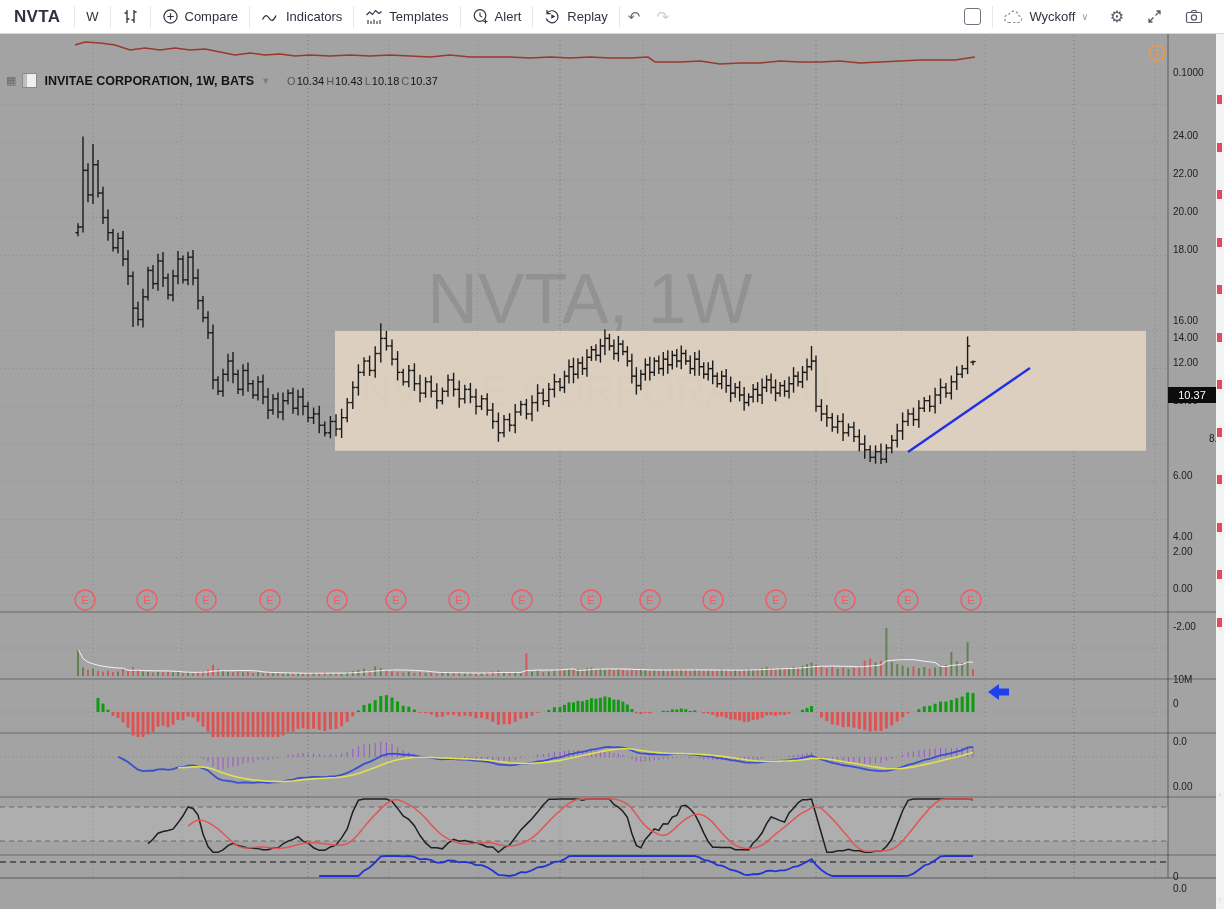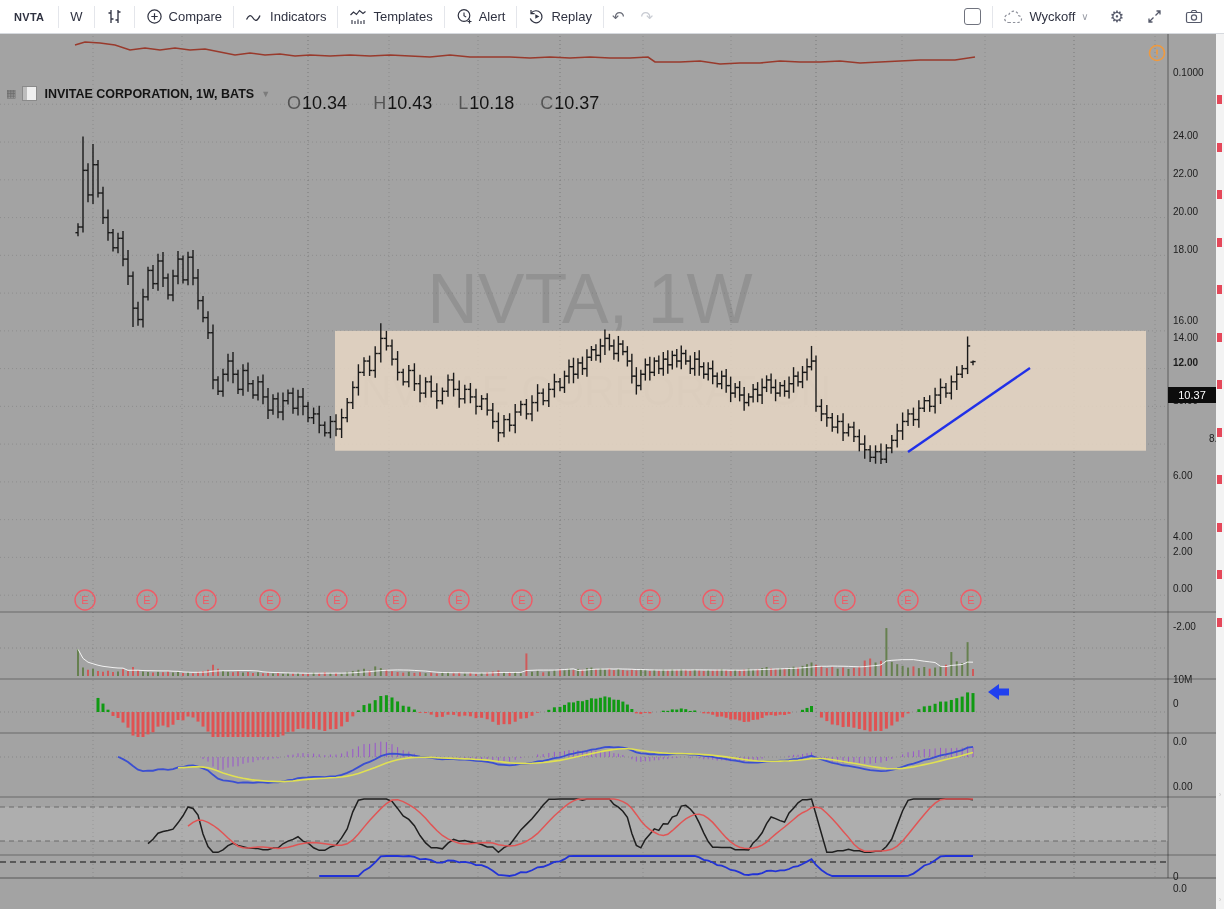--- a/index.html
+++ b/index.html
@@ -5,39 +5,39 @@
   html,body{margin:0;padding:0;width:1224px;height:909px;overflow:hidden;
     font-family:"Liberation Sans","DejaVu Sans",sans-serif;background:#a3a3a3;}
   
   .toolbar{position:absolute;left:0;top:0;width:1224px;height:33px;background:#ffffff;
     border-bottom:1px solid #d6d9de;display:flex;align-items:center;z-index:30;
     color:#2f3241;font-size:13px;}
   .tb-left{display:flex;align-items:center;height:100%;}
   .tb-right{display:flex;align-items:center;height:100%;margin-left:auto;padding-right:10px;}
   .tb-btn{display:flex;align-items:center;gap:6px;padding:0 11px;height:100%;cursor:pointer;white-space:nowrap;}
   .tb-sep{width:1px;height:22px;background:#e4e6eb;}
-  .sym{font-weight:bold;font-size:11px;padding:0 14px;letter-spacing:.3px;}
+  .sym{font-weight:bold;font-size:17px;padding:0 14px;letter-spacing:.3px;}
   .ico{display:inline-flex;align-items:center;justify-content:center;}
   .glyph{font-family:"DejaVu Sans",sans-serif;}
   .undo{color:#6a6d78;font-size:15px;padding:0 8px;}
   .redo{color:#c9ccd3;font-size:15px;padding:0 8px;}
   .layoutbox{width:15px;height:15px;border:1.5px solid #70737e;border-radius:3px;}
   .wyk{display:flex;gap:6px;padding:0 10px;}
   .chev{color:#9a9da6;font-size:10px;}
   
   .chartwrap{position:absolute;left:0;top:33px;width:1224px;height:876px;}
   #chart-svg{position:absolute;left:0;top:0;}
   .legend{position:absolute;left:6px;top:40px;display:flex;align-items:center;gap:7px;
     font-size:12.5px;color:#111;z-index:5;}
   .legend .grid-ic{color:#6b6b6b;font-size:11px;letter-spacing:-1px;}
   .legend .swatch{width:13px;height:13px;background:#efefef;border:1px solid #8a8a8a;
     box-shadow:inset 4px 0 0 #bdbdbd;}
   .legend .ttl{font-weight:bold;color:#141414;}
   .legend .caret{color:#7c7c7c;font-size:9px;}
-  .legend .ohlc{display:flex;gap:26px;margin-left:10px;font-size:18px;color:#141414;margin-top:20px;}
+  .legend .ohlc{display:flex;gap:2px;margin-left:10px;font-size:11px;color:#141414;}
   .legend .ohlc .k{color:rgba(20,20,20,.55);margin-right:1px;}
   .pricelabels div{position:absolute;left:1173px;font-size:10px;color:#1c1c1c;z-index:4;}
   .lastprice{position:absolute;left:1168px;width:48px;height:16px;background:#0d0d0d;color:#fff;
     font-size:11px;line-height:16px;text-align:center;z-index:6;}
   .strip{position:absolute;left:1216px;top:0px;width:8px;height:876px;background:#f3f3f3;z-index:8;}
   .strip i{position:absolute;left:1px;width:5px;height:9px;background:#e5485a;display:block;}
   .strip .chv{position:absolute;left:0px;width:8px;height:10px;color:#c9c9c9;font-size:8px;
     background:transparent;line-height:10px;text-align:center;font-style:normal;}
 </style>
 </head>
@@ -1293,21 +1293,21 @@
   </div>
 
   <div class="pricelabels" id="price-labels">
       <div style="top: 34px;">0.1000</div>
       <div style="top: 97.28px;">24.00</div>
       <div style="top: 135.04px;">22.00</div>
       <div style="top: 172.8px;">20.00</div>
       <div style="top: 210.56px;">18.00</div>
       <div style="top: 248.32px; margin-top: 34px;">16.00</div>
       <div style="top: 299px;">14.00</div>
-      <div style="top: 323.84px; font-weight: bold;">12.00</div>
+      <div style="top: 323.84px;">12.00</div>
       <div style="top: 361.6px;">10.00</div>
       <div style="top: 400px; padding-left: 36px;">8.00</div>
       <div style="top: 437.12px;">6.00</div>
       <div style="top: 498px;">4.00</div>
       <div style="top: 512.64px;">2.00</div>
       <div style="top: 550.4px;">0.00</div>
       <div style="top: 588.16px;">-2.00</div>
       <div style="top: 641px;">10M</div>
       <div style="top: 665px;">0</div>
       <div style="top: 703px;">0.0</div>

